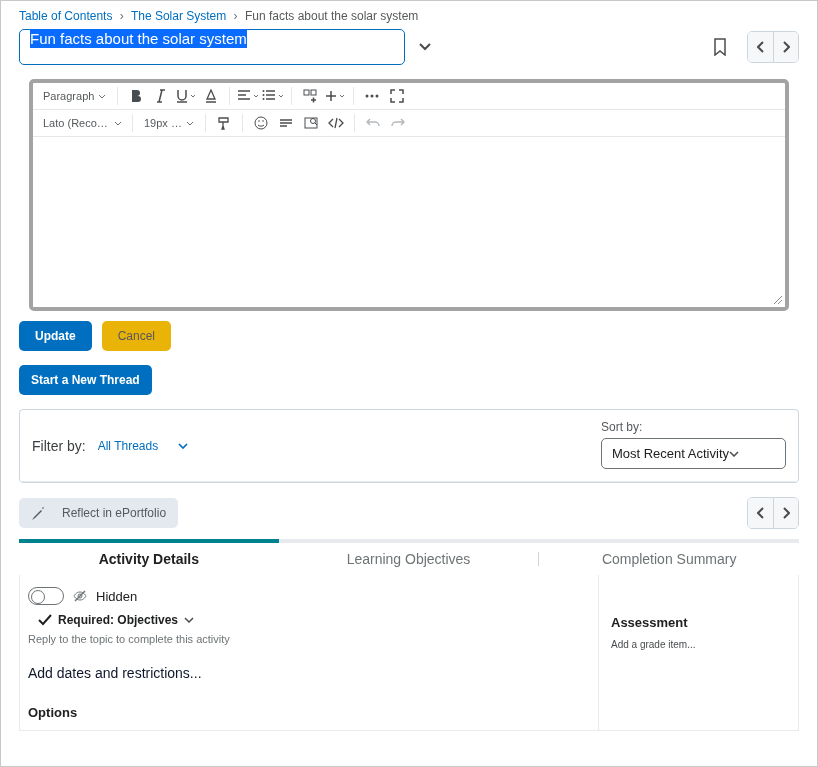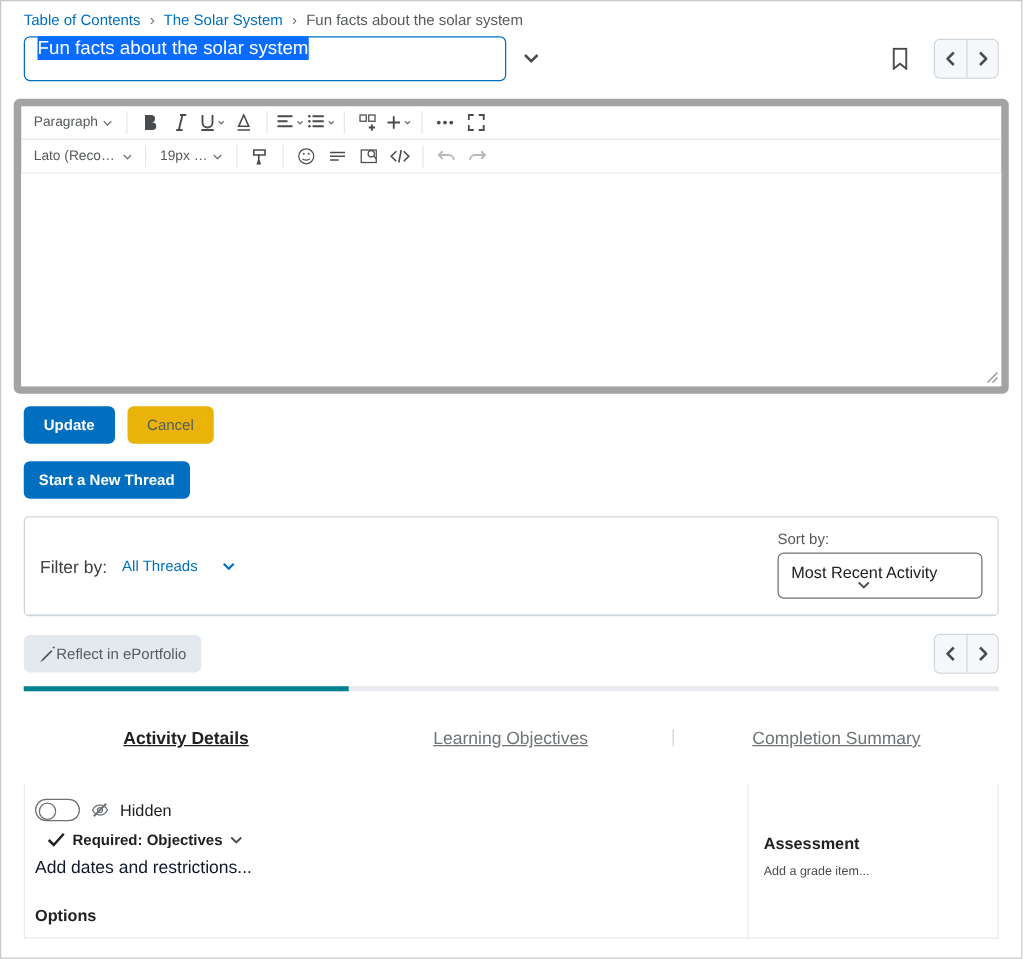--- a/index.html
+++ b/index.html
@@ -10,45 +10,45 @@
 .breadcrumb .current { color: #565a5c; }
 .title-row { display: flex; align-items: center; padding: 0 18px 14px; gap: 10px; }
 .title-input { flex: 0 0 386px; height: 36px; border: 1px solid #006fbf; border-radius: 5px; padding: 0 10px; font-size: 15px; background: #fff; }
 .title-input .sel { background: #0a6cff; color: #fff; padding: 1px 0; }
 .chev-btn { width: 20px; height: 20px; display: flex; align-items: center; justify-content: center; color: #333; }
 .spacer { flex: 1; }
 .bookmark-icon { width: 14px; height: 18px; }
 .nav-pair { display: flex; border: 1px solid #cdd5dc; border-radius: 5px; overflow: hidden; }
 .nav-pair button { width: 25px; height: 30px; background: #f5f7f8; border: none; display: flex; align-items: center; justify-content: center; cursor: pointer; }
 .nav-pair button + button { border-left: 1px solid #cdd5dc; }
-.editor { margin: 0 10px; border: 6px solid #a3a3a3; border-radius: 5px; }
+.editor { margin: 0 28px; border: 4px solid #a3a3a3; border-radius: 5px; }
 .toolbar { border-bottom: 1px solid #e4e8eb; padding: 2px 6px; display: flex; align-items: center; gap: 3px; flex-wrap: wrap; }
 .tb-sel { font-size: 11px; color: #565a5c; padding: 3px 4px; display: flex; align-items: center; gap: 4px; cursor: pointer; white-space: nowrap; }
 .tb-btn { width: 22px; height: 22px; display: flex; align-items: center; justify-content: center; cursor: pointer; color: #494c4e; }
 .tb-div { width: 1px; height: 18px; background: #e4e8eb; margin: 0 4px; }
 .editor-body { height: 170px; background: #fff; position: relative; }
 .resize-handle { position: absolute; right: 2px; bottom: 2px; width: 10px; height: 10px; }
 .btn-row { padding: 10px 18px 4px; display: flex; gap: 10px; }
 .btn { border: none; border-radius: 5px; padding: 8px 16px; font-size: 12px; cursor: pointer; }
 .btn-primary { background: #006fbf; color: #fff; font-weight: 600; }
 .btn-secondary { background: #eab308; color: #565a5c; }
 .btn-small { padding: 8px 12px; font-size: 12px; font-weight: 600; }
 .thread-btn-row { padding: 10px 18px 14px; }
 .filter-panel { margin: 0 18px 14px; border: 1px solid #cdd5dc; border-radius: 4px; }
 .filter-head { display: flex; align-items: center; padding: 10px 12px; border-bottom: 1px solid #e8eaed; }
 .filter-label { font-size: 14px; color: #3d4042; margin-right: 12px; }
 .filter-link { color: #006fbf; font-size: 12px; display: flex; align-items: center; gap: 20px; cursor: pointer; }
 .sort-area { margin-left: auto; padding-bottom:2px; }
 .sort-label { font-size: 12px; color: #565a5c; margin-bottom: 4px; }
-.sort-select { border: 1px solid #6e7376; border-radius: 5px; padding: 7px 35px 7px 10px; font-size: 13px; position: relative; cursor: pointer; min-width: 150px; display: flex; justify-content: flex-start; align-items: center; flex-direction: column; }
+.sort-select { border: 1px solid #6e7376; border-radius: 5px; padding: 7px 46px 7px 10px; font-size: 13px; position: relative; cursor: pointer; min-width: 150px; display: flex; justify-content: flex-start; align-items: center; }
 .no-threads { padding: 20px 16px; font-size: 13px; color: #494c4e; }
 .reflect-row { display: flex; align-items: center; padding: 0 18px 10px; margin-top:6px; }
-.reflect-btn { background: #e3e9ef; border: none; border-radius: 5px; padding: 8px 12px; font-size: 12px; color: #565a5c; display: flex; align-items: center; gap: 0; cursor: pointer; }
+.reflect-btn { background: #e3e9ef; border: none; border-radius: 5px; padding: 8px 12px; font-size: 12px; color: #565a5c; display: flex; align-items: center; gap: 17px; cursor: pointer; }
 .tabs { display: flex; border-top: 4px solid #e8eaed; margin: 0 18px; position: relative; }
-.tab { flex: 1; text-align: center; padding: 29px 0; font-size: 14px; color: #6e7376; cursor: pointer; position: relative; text-decoration: underline; }
+.tab { flex: 1; text-align: center; padding: 8px 0; font-size: 14px; color: #6e7376; cursor: pointer; position: relative; }
 .tab.active { color: #202122; font-weight: 600; }
 .tab.active::before { content: ''; position: absolute; top: -4px; left: 0; right: 0; height: 4px; background: #00838f; }
 .tab-divider { width: 1px; height: 14px; background: #cdd5dc; align-self: center; }
 .details { display: flex; margin: 0 18px; border: 1px solid #e8eaed; border-top: none; }
 .details-main { flex: 1; padding: 12px 8px 4px 8px; }
 .details-side { width: 200px; border-left: 1px solid #e8eaed; padding: 40px 12px 12px; }
 .toggle-row { display: flex; align-items: center; gap: 8px; margin-bottom: 8px; }
 .toggle { width: 36px; height: 18px; border: 1px solid #6e7376; border-radius: 10px; position: relative; background: #fff; }
 .toggle::after { content: ''; position: absolute; width: 12px; height: 12px; border: 1px solid #6e7376; border-radius: 50%; left: 2px; top: 1.5px; background: #fff; }
 .eye-off { width: 16px; height: 16px; color:#6e7376; }
@@ -315,20 +315,21 @@
     </div>
     <div class="required-row">
       <svg width="14" height="12">
           <path d="M1 6l4 4 8-9" stroke="#202122" stroke-width="2" fill="none"></path>
         </svg>
       <span>Required: Objectives</span>
       <svg width="10" height="6">
           <path d="M1 1l4 4 4-4" stroke="#494c4e" stroke-width="1.5" fill="none"></path>
         </svg>
     </div>
+    <div class="help-text">Reply to the topic to complete this activity</div>
     <a class="section-link">Add dates and restrictions...</a>
     <div class="section-h">Options</div>
 
   </div>
   <div class="details-side">
     <div class="section-h">Assessment</div>
     <a style="font-size:10px;color:#494c4e;">Add a grade item...</a>
   </div>
 </div>
 

